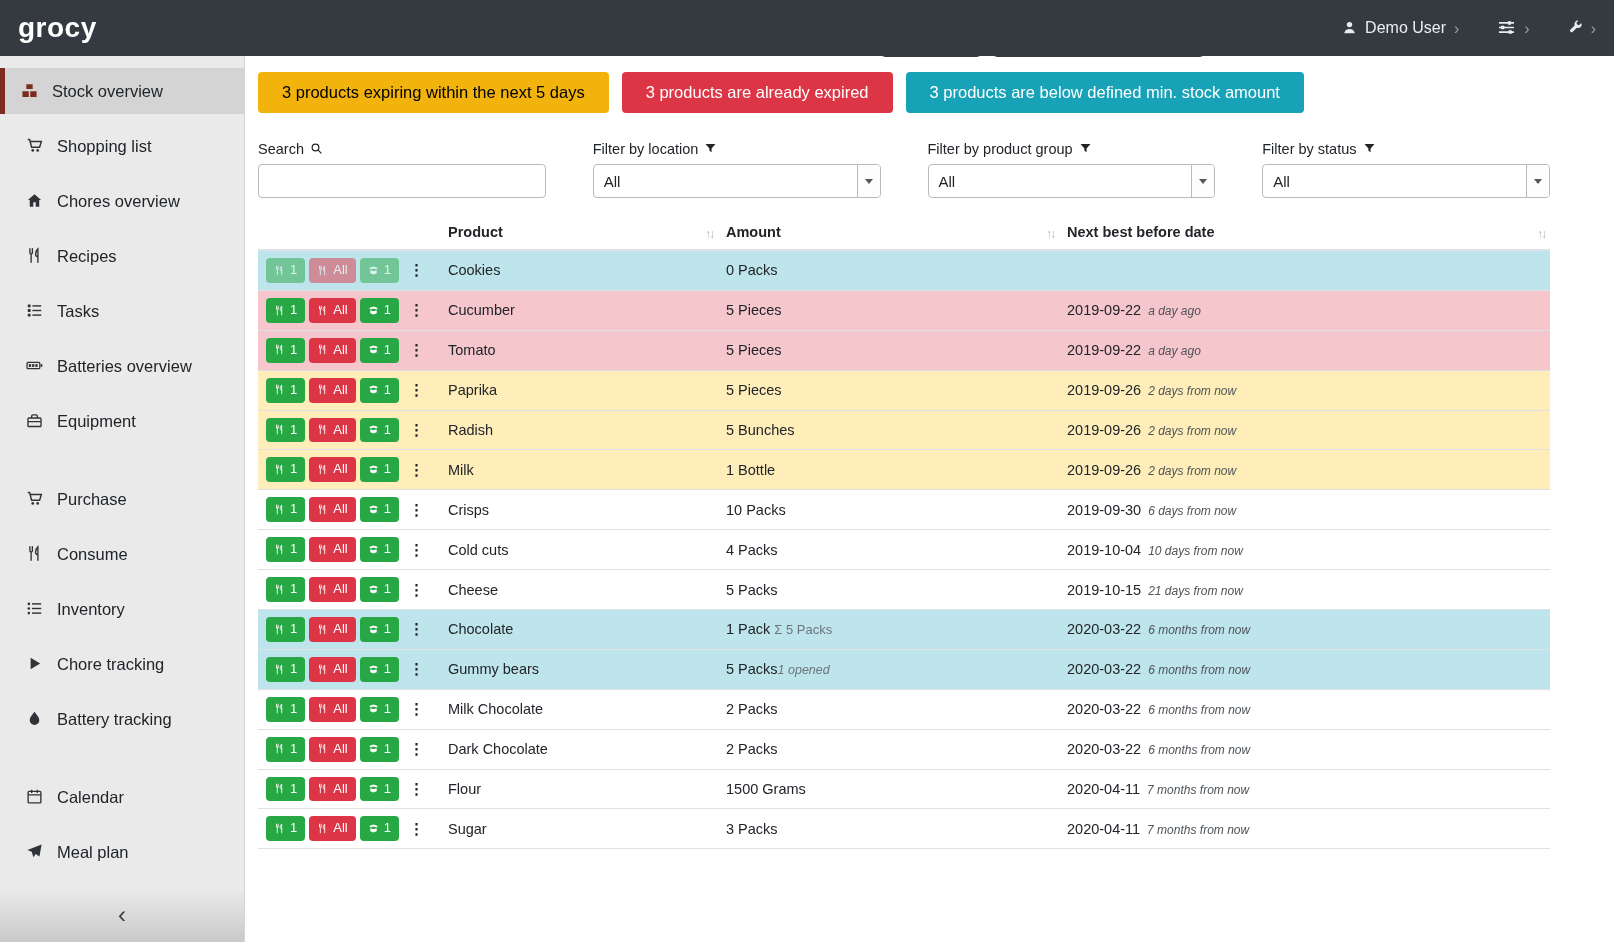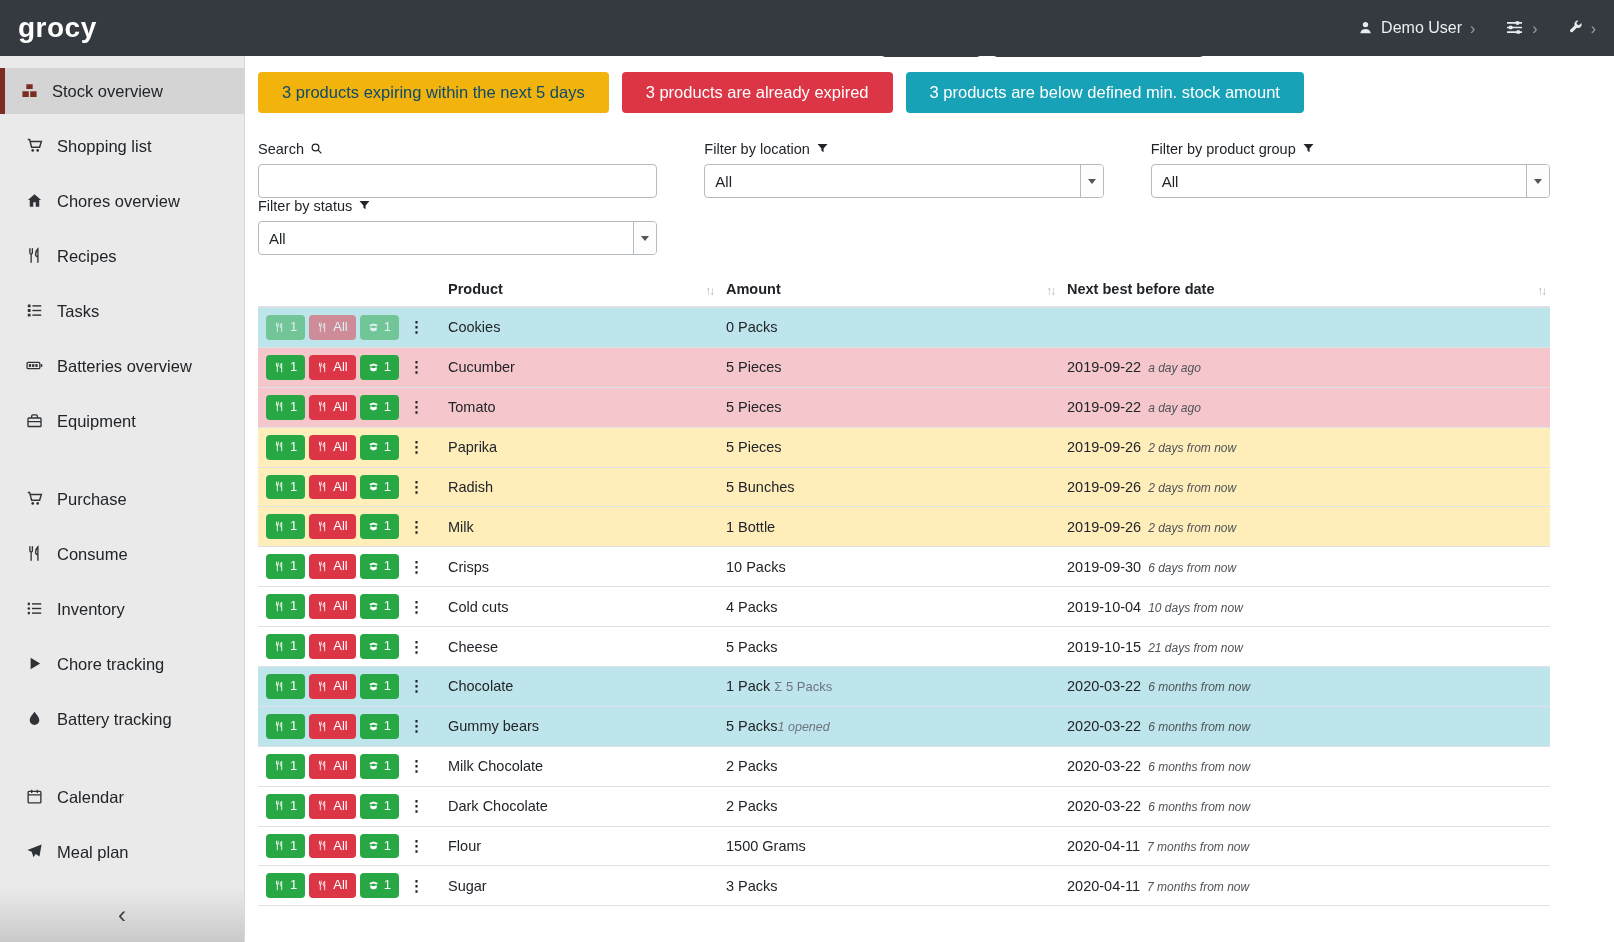--- a/index.html
+++ b/index.html
@@ -13,21 +13,21 @@
   .svg-icon { width: 1em; height: 1em; display: inline-block; vertical-align: -0.125em; }
 
   
   .navbar {
     position: fixed; top: 0; left: 0; right: 0; height: 56px;
     background: var(--navbar-bg, #343a40);
     display: flex; align-items: center; justify-content: space-between;
     padding: 0 18px; z-index: 20;
   }
   .logo { color: #fff; font-size: 28px; font-weight: bold; letter-spacing: 0.5px; text-decoration: none; cursor: pointer; }
-  .nav-right { display: flex; align-items: center; gap: 30px; }
+  .nav-right { display: flex; align-items: center; gap: 38px; }
   .nav-link { display: flex; align-items: center; gap: 8px; color: #eceff1; font-size: 16px; cursor: pointer; text-decoration: none; }
   .nav-icon { font-size: 15px; color: #e9ecef; line-height: 1; }
   .nav-icon.lg { font-size: 19px; }
   .chev { color: #9aa0a6; font-size: 16px; line-height: 1; padding-top: 1px; }
 
   
   .sidebar {
     position: fixed; top: 56px; left: 0; bottom: 0; width: 245px;
     background: #eaeaea; border-right: 1px solid #d7d7d7;
     padding-top: 12px; z-index: 10;
@@ -57,26 +57,26 @@
     display: inline-flex; align-items: center; gap: 7px;
     background: #fff; border: 1px solid #343a40; color: #343a40;
     border-radius: 4px; padding: 8px 13px; font-size: 15.5px;
     font-family: inherit; cursor: pointer; white-space: nowrap;
   }
   .btn-outline .bicon { font-size: 14px; line-height: 1; }
 
   
   .alerts { display: flex; gap: 13px; margin-top: 12px; }
   .alert { padding: 11px 24px; border-radius: 4px; font-size: 16.5px; cursor: pointer; white-space: nowrap; }
-  .alert-warning { background: var(--warning, #f1b30c); color: #0c4a6e; text-align: center; }
+  .alert-warning { background: var(--warning, #f1b30c); color: #000000; text-align: center; }
   .alert-danger  { background: var(--danger, #dc3545); color: #fff; }
   .alert-info    { background: var(--info, #17a2b8); color: #fff; text-align: center; }
 
   
-  .filters { display: grid; grid-template-columns: repeat(3, 1fr); column-gap: 47px; margin-top: 28px; }
+  .filters { display: grid; grid-template-columns: repeat(4, 1fr); column-gap: 47px; margin-top: 28px; }
   .filter label { display: flex; align-items: center; gap: 6px; font-size: 14.5px; margin-bottom: 7px; color: #212529; }
   .ficon { font-size: 13px; color: #212529; line-height: 1; }
   .input, .select {
     width: 100%; height: 34px; border: 1px solid #b3bac0; border-radius: 4px;
     background: #fff; font-size: 15px; font-family: inherit; color: #212529;
     padding: 0 10px; display: flex; align-items: center; position: relative;
   }
   .select { cursor: pointer; }
   .sel-caret {
     position: absolute; top: 0; bottom: 0; right: 0; width: 23px;

